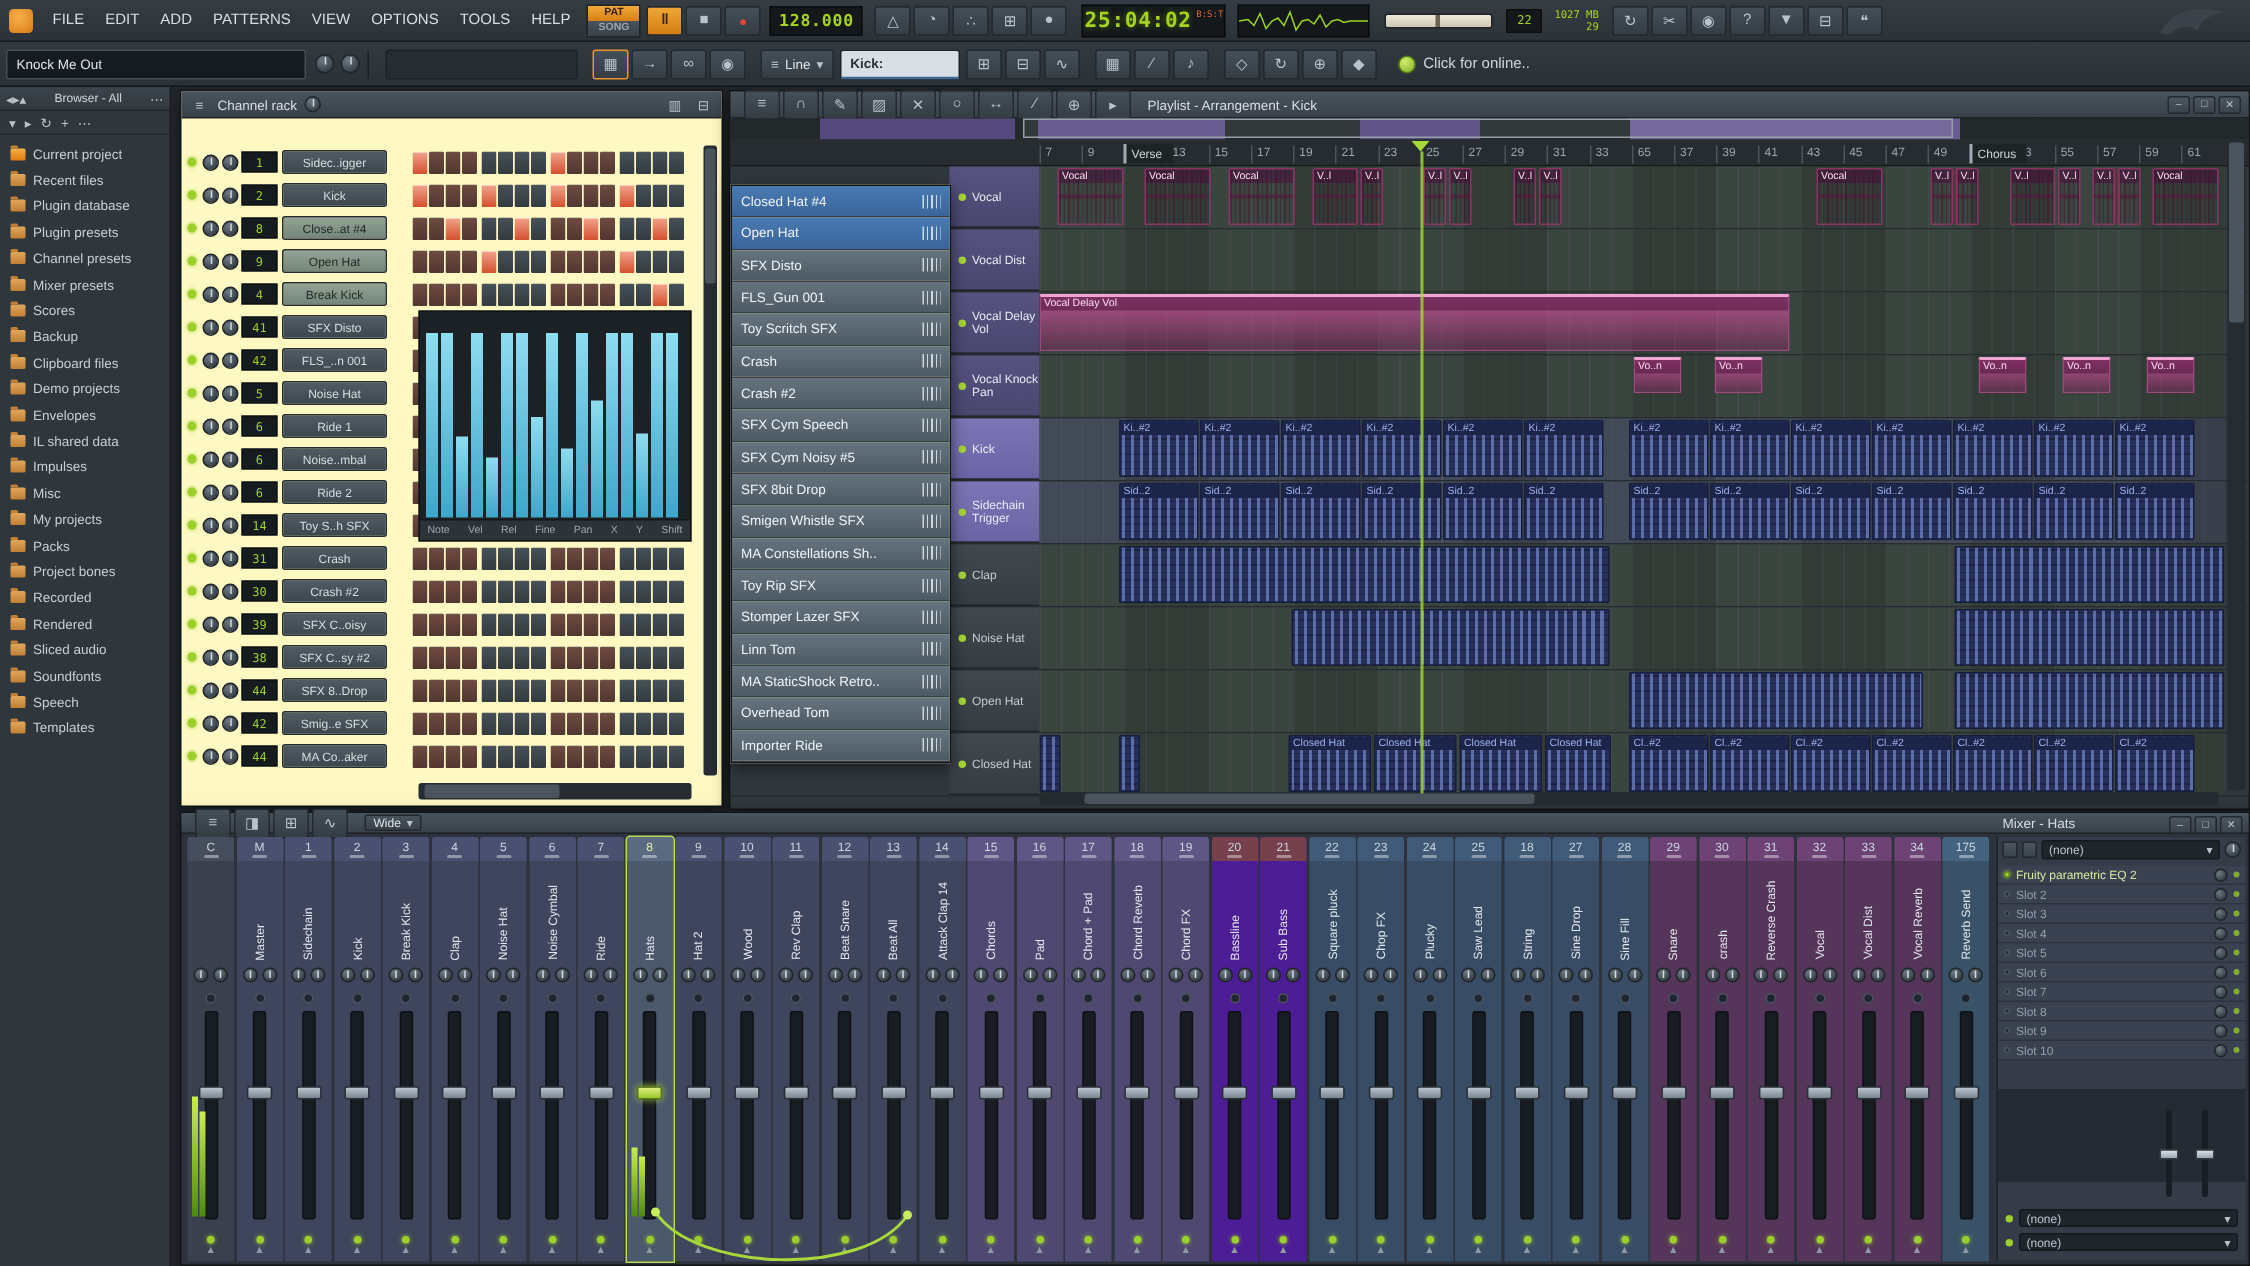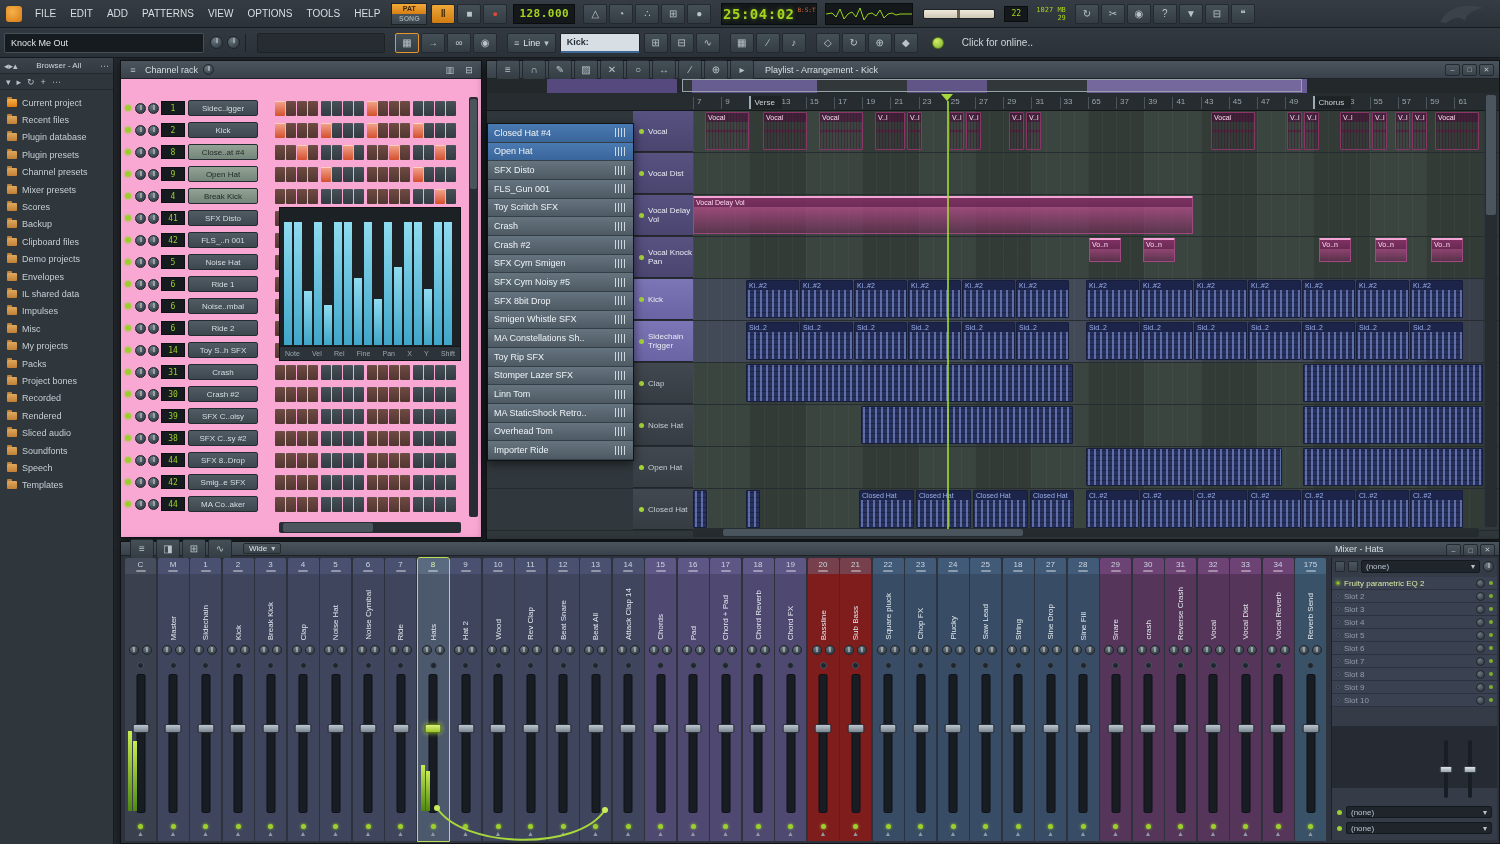--- a/index.html
+++ b/index.html
@@ -42,37 +42,37 @@
 .bird{margin-left:auto;margin-right:6px;opacity:.85}
 
 
 .toolbar2{position:absolute;left:0;top:28px;width:1500px;height:30px;background:linear-gradient(#323940,#2a3137);border-bottom:1px solid #15191d;display:flex;align-items:center;padding:0 4px;z-index:39}
 .search{width:200px;height:20px;background:#161b1f;border:1px solid #454f57;border-radius:2px;color:#dfe6ea;font-size:9px;padding:0 6px;font-family:"Liberation Sans",sans-serif;margin-right:6px}
 .panel-blank{width:128px;height:20px;background:#262c31;border:1px solid #1c2226;border-radius:2px;margin:0 6px}
 .tb-accent{border:1px solid #e8962c}
 .tb-lime{color:#b6e03c}
 .snap{height:20px;display:flex;align-items:center;gap:4px;background:linear-gradient(#454f57,#343d44);border:1px solid #23292e;border-radius:2px;padding:0 6px;margin:0 4px;font-size:9px;color:#dfe5e9}
 .focusbox{width:80px;height:20px;background:#d7dfe5;border:1px solid #1d2327;border-radius:2px;color:#26303a;font-size:9px;display:flex;align-items:center;padding:0 6px;font-weight:bold;border-bottom:2px solid #3e6796}
-.online{display:flex;align-items:flex-start;gap:18px;margin-left:8px;color:#cfd7db;font-size:10px}
+.online{display:flex;align-items:flex-start;gap:5px;margin-left:8px;color:#cfd7db;font-size:10px}
 .globe{width:12px;height:12px;border-radius:50%;background:radial-gradient(circle at 35% 30%,#d2ee6a,#7fae2c);border:1px solid #557c14}
 
 
 .browser{position:absolute;left:0;top:58px;width:114px;height:786px;background:#2f363c;border-right:1px solid #171b1f;z-index:30}
 .browser-head{height:16px;display:flex;align-items:center;padding:0 4px;background:linear-gradient(#3c444b,#323a40);border-bottom:1px solid #22282d;gap:3px}
 .browser-title{font-size:8px;color:#cfd7dc;flex:1;text-align:center;white-space:nowrap;overflow:hidden}
 .browser-tools{height:16px;display:flex;align-items:center;gap:6px;padding:0 6px;border-bottom:1px solid #22282d}
 .browser-tools .gi{font-size:9px}
 .browser-list{padding-top:4px}
 .browser-item{height:17.4px;display:flex;align-items:center;gap:5px;padding-left:7px;font-size:9px;color:#c6cfd4;white-space:nowrap;overflow:hidden}
 .bicon{width:10px;height:8px;flex:none;background:linear-gradient(#e0a85c,#c08036);border-radius:1px;position:relative}
 .bicon::before{content:"";position:absolute;left:0;top:-2px;width:5px;height:2px;background:#c08036;border-radius:1px 1px 0 0}
 .bicon.special{background:linear-gradient(#f6b14a,#e07b10)}
 
 
-.window{position:absolute;background:#f9a8d4;border:1px solid #101417;box-shadow:0 3px 10px rgba(0,0,0,.55)}
+.window{position:absolute;background:#fef9c3;border:1px solid #101417;box-shadow:0 3px 10px rgba(0,0,0,.55)}
 .titlebar{height:18px;background:linear-gradient(#4a545d,#39424a);display:flex;align-items:center;padding:0 5px;gap:5px;border-bottom:1px solid #1d2327;font-size:9px;color:#d3dbe0}
 .wtitle{font-size:9px;color:#d8dfe4;white-space:nowrap}
 .tbic{width:14px;font-size:9px}
 .spacer{flex:1}
 .winbtns{display:flex;gap:2px}
 .winbtn{width:15px;height:12px;background:linear-gradient(#4c565f,#3a434b);border:1px solid #23292e;border-radius:2px;font-size:7px;display:flex;align-items:center;justify-content:center;color:#b9c3c9}
 
 
 .rack{left:120px;top:60px;width:362px;height:478px}
 .rack-filter{height:18px;display:flex;align-items:center;gap:5px;padding:0 6px;background:#31383e;border-bottom:1px solid #21272b}
@@ -94,21 +94,21 @@
 .graph-bars{position:absolute;left:4px;right:4px;top:3px;bottom:15px;display:flex;align-items:flex-end;gap:2px}
 .graph-bar{width:8px;flex:none;background:linear-gradient(#8edcf0,#3fa6ca)}
 .graph-labels{position:absolute;left:0;right:0;bottom:0;height:14px;background:#2c343a;border-top:1px solid #13181b;display:flex;align-items:center;justify-content:space-between;padding:0 5px}
 .graph-labels span{font-size:7px;color:#9ba7ae}
 .rack-vscroll{position:absolute;right:3px;top:36px;bottom:20px;width:9px;background:#272d32;border-radius:2px}
 .rack-vscroll .thumb{left:1px;right:1px;top:2px;height:90px}
 .rack-hscroll{position:absolute;left:158px;width:182px;bottom:4px;height:11px;background:#272d32;border-radius:2px}
 .rack-hscroll .thumb{top:1px;bottom:1px;left:4px;width:90px}
 
 
-.samplelist{left:487px;top:123px;width:147px;height:338px;z-index:20;display:grid;grid-template-rows:repeat(18,1fr)}
+.samplelist{left:487px;top:123px;width:147px;height:386px;z-index:20;display:grid;grid-template-rows:repeat(18,1fr)}
 .sl-row{display:flex;align-items:center;padding:0 6px;background:linear-gradient(#66747f,#4d5a64);border-bottom:1px solid #353f47;color:#eef3f6;font-size:9px;white-space:nowrap;overflow:hidden}
 .sl-row.selected{background:linear-gradient(#4a7ab2,#39659a)}
 .sl-icon{margin-left:auto;width:12px;height:9px;flex:none;background:repeating-linear-gradient(90deg,#e2eaee 0 1px,transparent 1px 3px);opacity:.85}
 
 
 .playlist{left:486px;top:60px;width:1014px;height:480px;background:#30383c}
 .pl-overview{position:absolute;left:0;top:18px;width:100%;height:14px;background:#23282b;background-image:linear-gradient(90deg,transparent 0 60px,#55497e 60px 190px,transparent 190px 205px,#5d5188 205px 330px,transparent 330px 420px,#55497e 420px 500px,transparent 500px 600px,#6a5d96 600px 820px,transparent 820px 980px)}
 .pl-viewbox{position:absolute;left:195px;top:18px;width:620px;height:13px;border:1px solid #97a1a9;background:rgba(255,255,255,.07)}
 .pl-rulerrow{position:absolute;left:0;top:32px;width:100%;height:18px;background:#262c30;border-bottom:1px solid #14181a}
 .ruler-num{position:absolute;top:4px;font-size:8px;color:#9aa6ad;padding-left:3px;border-left:1px solid #4a555c;height:12px}
@@ -158,21 +158,21 @@
 .ftrack{position:absolute;left:50%;transform:translateX(-50%);top:4px;bottom:6px;width:9px;background:#181c23;border:1px solid #0e1116;border-radius:2px}
 .fhandle{position:absolute;left:50%;transform:translateX(-50%);top:36%;width:17px;height:9px;border-radius:2px;background:linear-gradient(#bcc6d0,#79848e);border:1px solid #2a3038}
 .meter{position:absolute;left:3px;bottom:8px;width:4px;height:80px;background:linear-gradient(to top,#4f8810,#c9ed52)}
 .meter::after{content:"";position:absolute;left:5px;bottom:0;width:4px;height:88%;background:linear-gradient(to top,#4f8810,#c9ed52)}
 .mbottom{height:22px;display:flex;flex-direction:column;align-items:center;justify-content:center;gap:2px}
 .mled{width:5px;height:5px;border-radius:50%;background:#9ccf2e;box-shadow:0 0 3px #9ccf2e}
 .marrow{font-size:7px;color:#8e99a3;line-height:6px}
 .g0 .mtab{background:#464d5c}.g0{background:#3a404d}
 .g1 .mtab{background:#4a5170}.g1{background:#3f455c}
 .g2 .mtab{background:#5e5684}.g2{background:#4f4972}
-.g3 .mtab{background:#76404c}.g3{background:#7f1d1d}
+.g3 .mtab{background:#76404c}.g3{background:#4c1d95}
 .g4 .mtab{background:#405a78}.g4{background:#384d65}
 .g5 .mtab{background:#6d4274}.g5{background:#56355a}
 .g6 .mtab{background:#44637f}.g6{background:#3a5268}
 .strip.sel{outline:1px solid #b9dc55;background:#4c586c}
 .strip.sel .mtab{background:#5a6a80;color:#e2f0b0}
 .strip.sel .fhandle{background:linear-gradient(#dcf07e,#9cc62e);border-color:#5a7a14;box-shadow:0 0 5px rgba(180,220,60,.8)}
 .strip.sel .meter{height:46px}
 .cable{position:absolute;left:4px;top:14px;pointer-events:none;z-index:8}
 
 
@@ -1388,21 +1388,21 @@
       </div>
       <div class="sl-row">
         <div class="sl-label">Crash</div>
         <div class="sl-icon"></div>
       </div>
       <div class="sl-row">
         <div class="sl-label">Crash #2</div>
         <div class="sl-icon"></div>
       </div>
       <div class="sl-row">
-        <div class="sl-label">SFX Cym Smigen</div>
+        <div class="sl-label">SFX Cym Speech</div>
         <div class="sl-icon"></div>
       </div>
       <div class="sl-row">
         <div class="sl-label">SFX Cym Noisy #5</div>
         <div class="sl-icon"></div>
       </div>
       <div class="sl-row">
         <div class="sl-label">SFX 8bit Drop</div>
         <div class="sl-icon"></div>
       </div>

